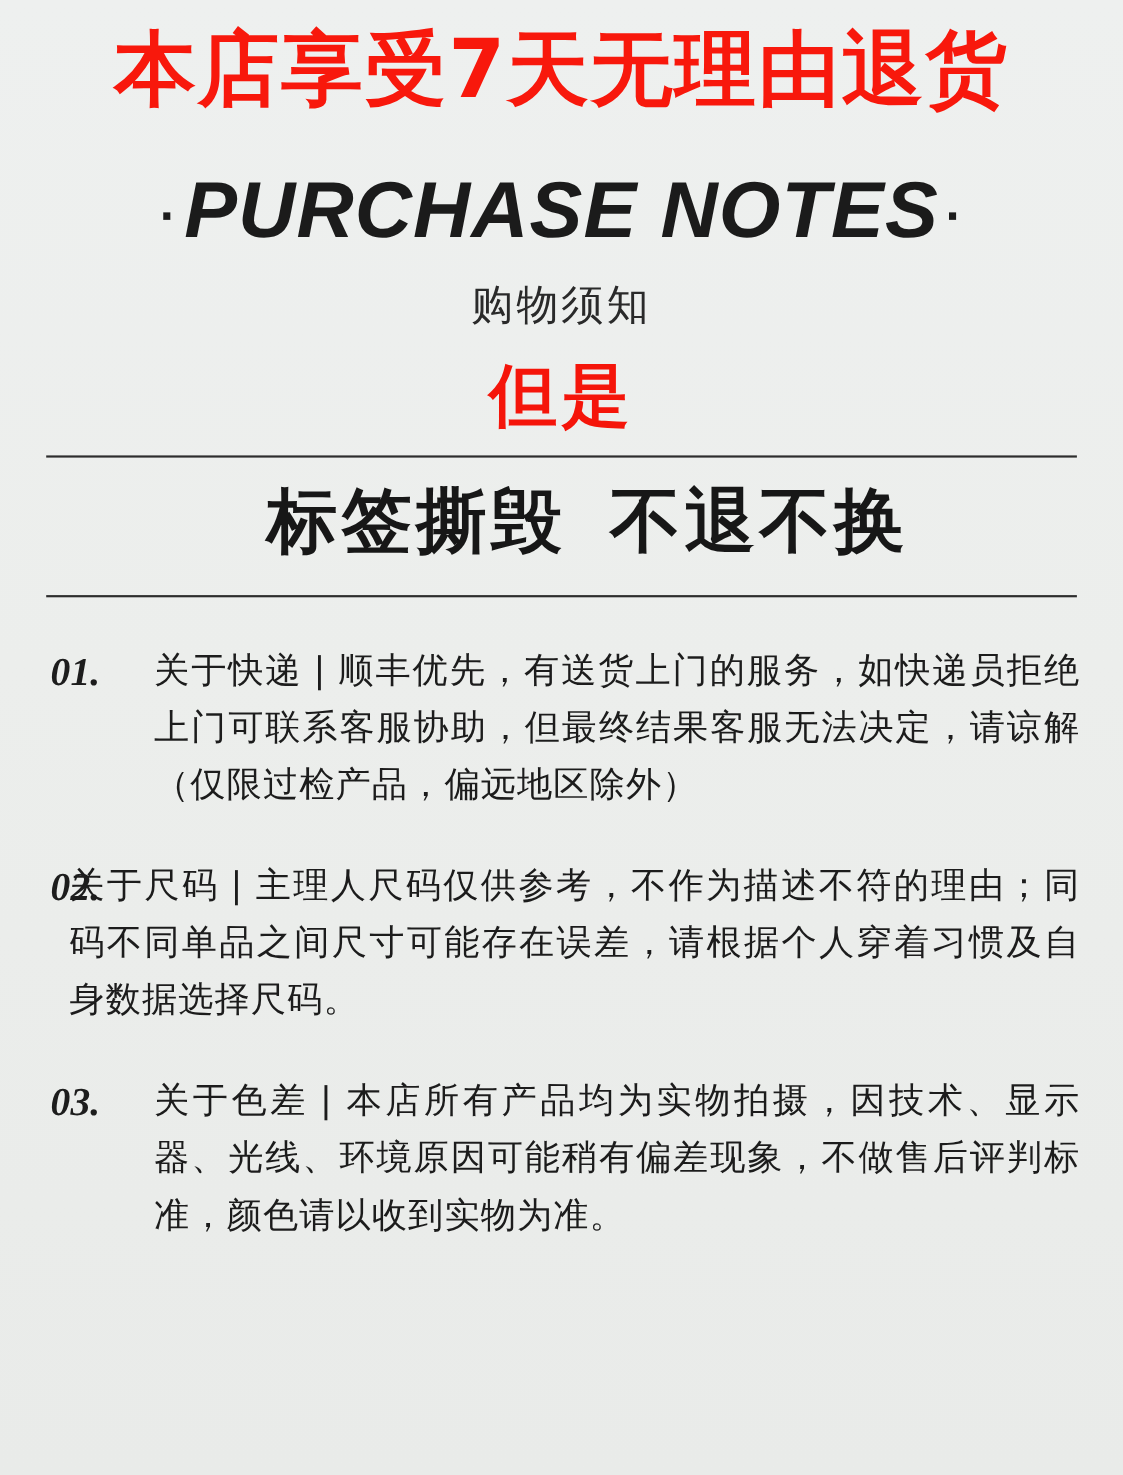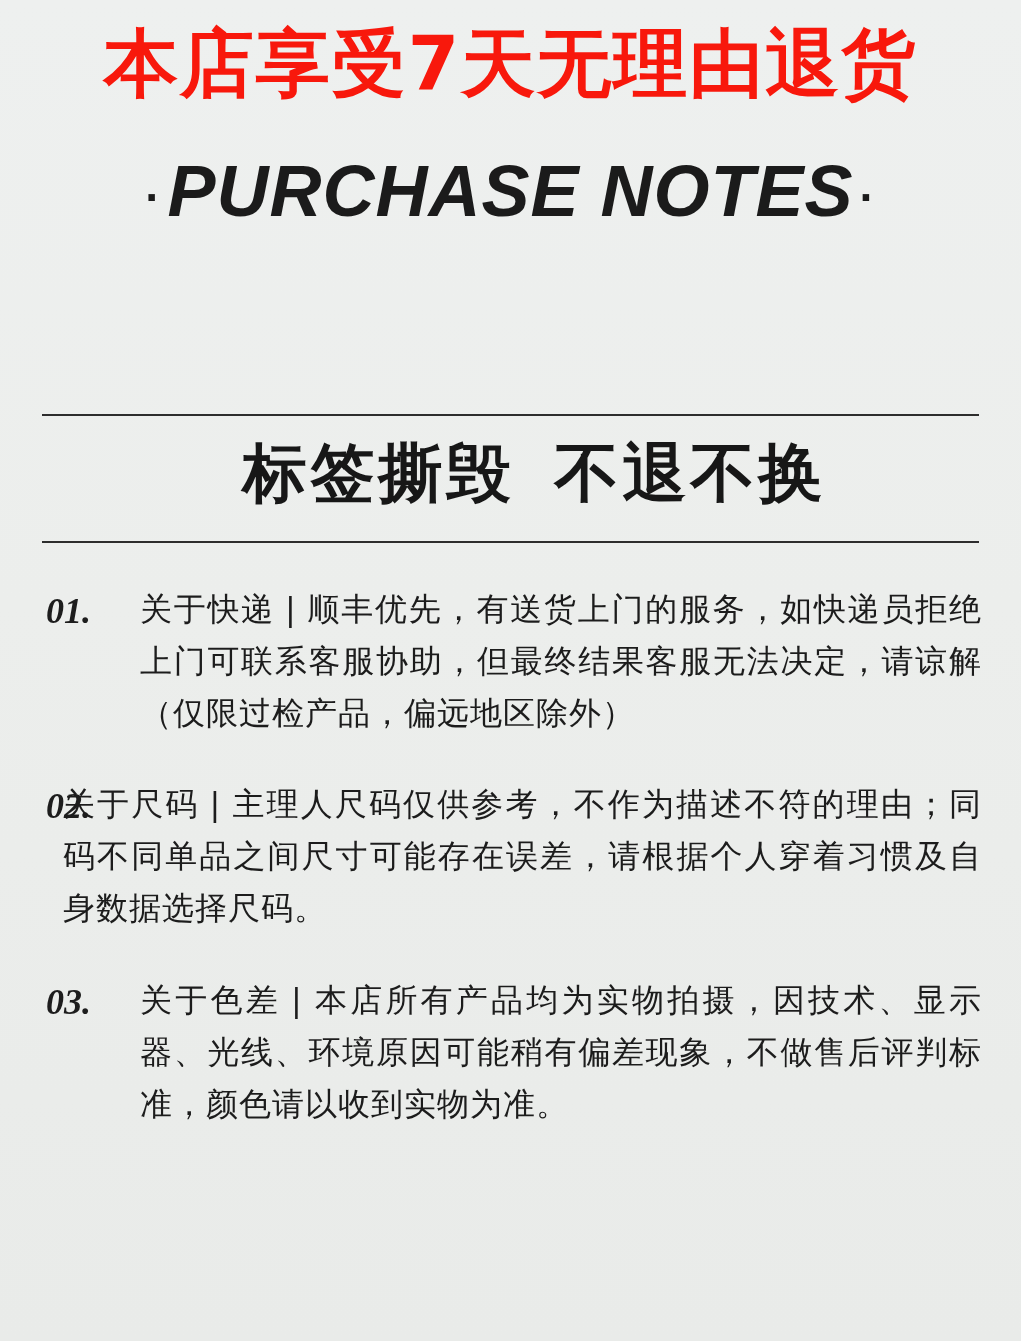--- a/index.html
+++ b/index.html
@@ -159,21 +159,23 @@
 <body>
 
 <div class="page">
 
   <div class="banner">本店享受7天无理由退货</div>
 
   <div class="eng-title">
     <span class="dot">·</span><span>PURCHASE NOTES</span><span class="dot">·</span>
   </div>
 
-
+  <div class="cn-sub">购物须知</div>
+
+  <div class="red-but">但是</div>
 
   <div class="rule top"></div>
 
   <div class="highlight-line">
     <span>标签撕毁</span><span class="gap"></span><span>不退不换</span>
   </div>
 
   <div class="rule bottom"></div>
 
   <div class="notes">

